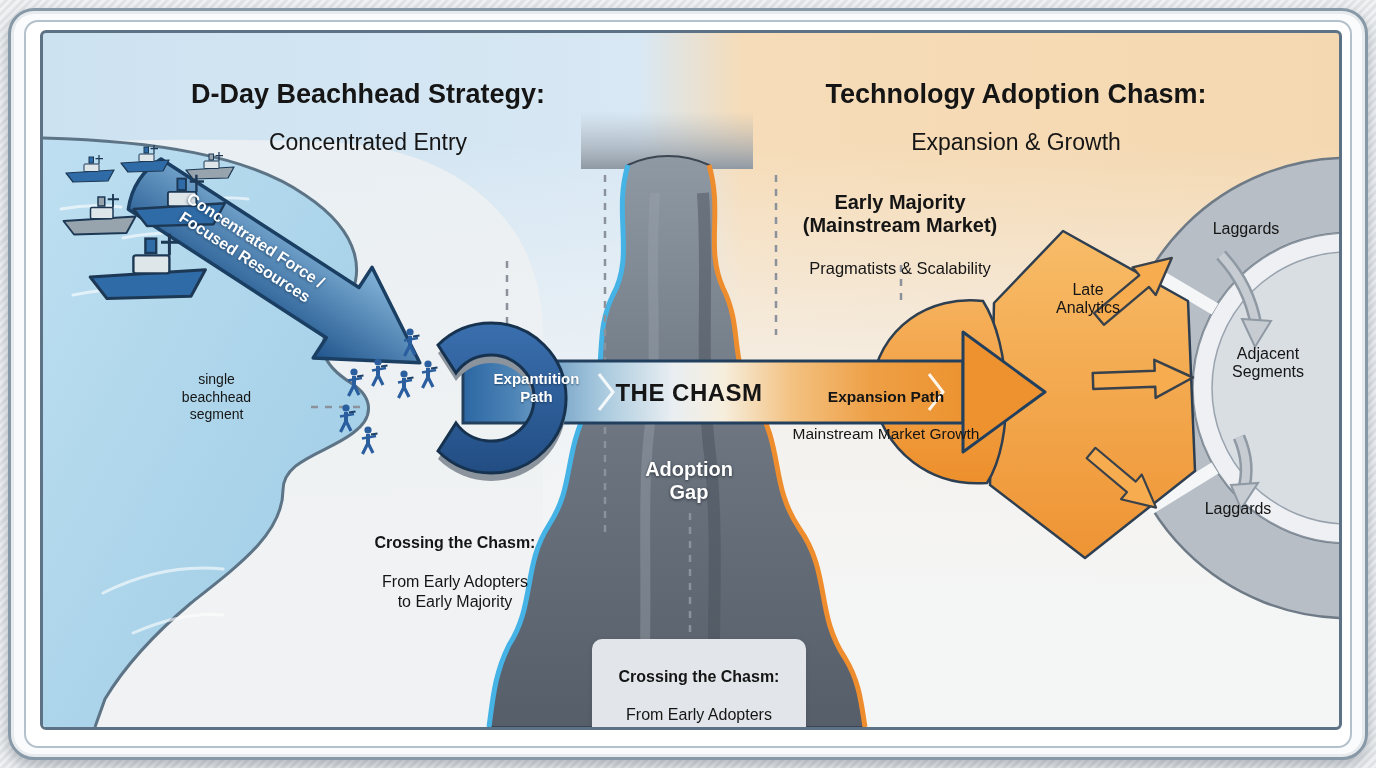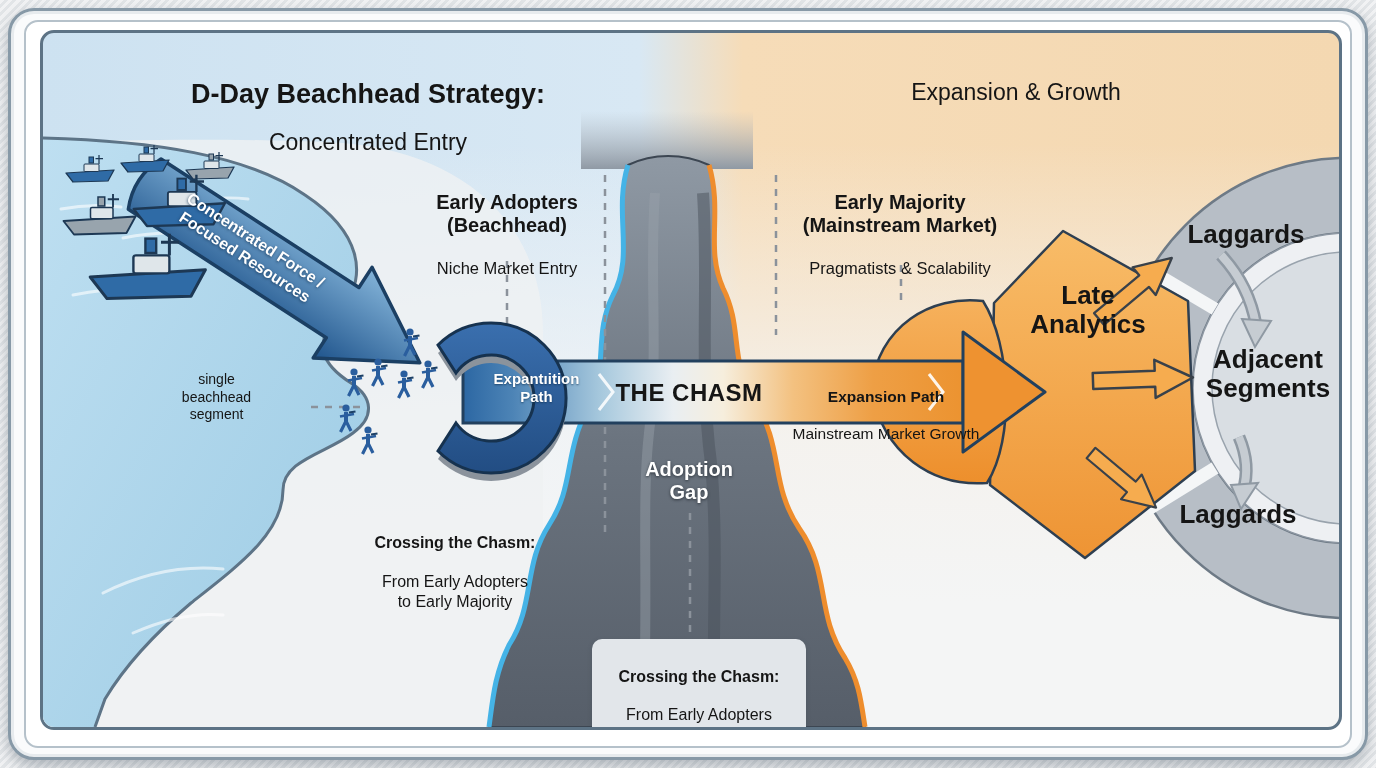--- a/index.html
+++ b/index.html
@@ -4,21 +4,21 @@
 <style>
   html,body{margin:0;padding:0}
   body{width:1376px;height:768px;background:#e8eaec;position:relative;overflow:hidden;
        font-family:"Liberation Sans",sans-serif;color:#151515}
   .bg-texture{position:absolute;inset:0;
        background:repeating-linear-gradient(135deg, rgba(255,255,255,.4) 0 3px, rgba(203,209,214,.22) 3px 6px);}
   .frame-outer{position:absolute;inset:8px;border-radius:26px;background:#fafbfc;
        border:3px solid #8799a7;box-shadow:0 6px 14px rgba(60,75,88,.35), inset 0 0 0 3px #e7ebee;}
   .frame-inner{position:absolute;inset:20px 24px;border-radius:14px;border:2px solid #b5c1ca;background:#ffffff;}
   .canvas{position:absolute;left:40px;top:30px;width:1296px;height:694px;border:3px solid #5d7385;
-       border-radius:14px;overflow:hidden;
+       border-radius:6px;overflow:hidden;
        background-image:
          linear-gradient(180deg, rgba(244,245,246,0) 0%, rgba(244,245,246,0) 16%, rgba(244,245,246,.88) 58%, #f4f5f5 82%),
          linear-gradient(90deg, #cde2f1 0%, #d8e8f4 46%, #f6dcb8 54%, #f4d8b1 100%);}
   .art{position:absolute;left:0;top:0}
   .lbl{position:absolute;text-align:center;white-space:pre-line;line-height:1.15}
   .t1{font-size:27px;font-weight:bold}
   .t2{font-size:23px;margin-top:0}
   .h2{font-size:20px;font-weight:bold;line-height:1.12}
   .h3{font-size:16.5px;margin-top:4px}
   .force-lbl{color:#fff;font-weight:bold;font-size:16px;transform:rotate(33deg);
@@ -26,21 +26,21 @@
   .band-w{color:#fff;font-weight:bold;font-size:15px;text-shadow:0 1px 2px rgba(16,48,80,.7);line-height:1.2}
   .chasm-t{font-size:24px;font-weight:800;letter-spacing:.5px}
   .band-b1{font-size:15.5px;font-weight:bold;line-height:1.2}
   .band-b2{font-size:15.5px;line-height:1.2}
   .gap-t{color:#fff;font-weight:bold;font-size:20px;text-shadow:0 1px 3px rgba(30,36,44,.8)}
   .note-sm{font-size:14px;line-height:1.25}
   .note-b{font-size:16px;font-weight:bold;line-height:1.25}
   .note-r{font-size:16px;line-height:1.25}
   .box{position:absolute;background:#e2e6ea;border-radius:10px;box-shadow:0 2px 5px rgba(60,70,80,.25);
        padding:10px 4px;text-align:center;white-space:pre-line}
-  .seg{font-size:26px;font-weight:bold;line-height:1.12}
+  .seg{font-size:16px;font-weight:normal;line-height:1.12}
 </style>
 </head>
 <body>
 
 <div class="bg-texture"></div>
 <div class="frame-outer"></div>
 <div class="frame-inner"></div>
 
 <div class="canvas">
 
@@ -194,28 +194,24 @@
       <path transform="translate(0,8)" fill="#8b939c" d="M395,312 A75,75 0 1 1 395,418 L413,390 A43,43 0 1 0 413,340 Z"></path>
       <path d="M395,312 A75,75 0 1 1 395,418 L413,390 A43,43 0 1 0 413,340 Z" fill="url(#gHorseshoe)" stroke="#16324f" stroke-width="3"></path>
     </g>
   </svg>
 
   <div class="lbl" style="left:25px;top:28px;width:600px">
     <div class="t1">D-Day Beachhead Strategy:</div>
     <div class="t2">Concentrated Entry</div>
   </div>
   <div class="lbl" style="left:673px;top:28px;width:600px">
+    <div class="t1">Technology Adoption Chasm:</div>
     <div class="t2">Expansion &amp; Growth</div>
   </div>
 
-  <div class="lbl" style="left:344px;top:140px;width:240px">
-    <div class="h2">Early Adopters
-(Beachhead)</div>
-    <div class="h3">Niche Market Entry</div>
-  </div>
   <div class="lbl" style="left:737px;top:140px;width:240px">
     <div class="h2">Early Majority
 (Mainstream Market)</div>
     <div class="h3">Pragmatists &amp; Scalability</div>
   </div>
 
   <div class="lbl force-lbl" style="left:82px;top:196px;width:250px">Concentrated Force /
 Focused Resources</div>
 
   <div class="lbl note-sm" style="left:96px;top:338px;width:155px">single

